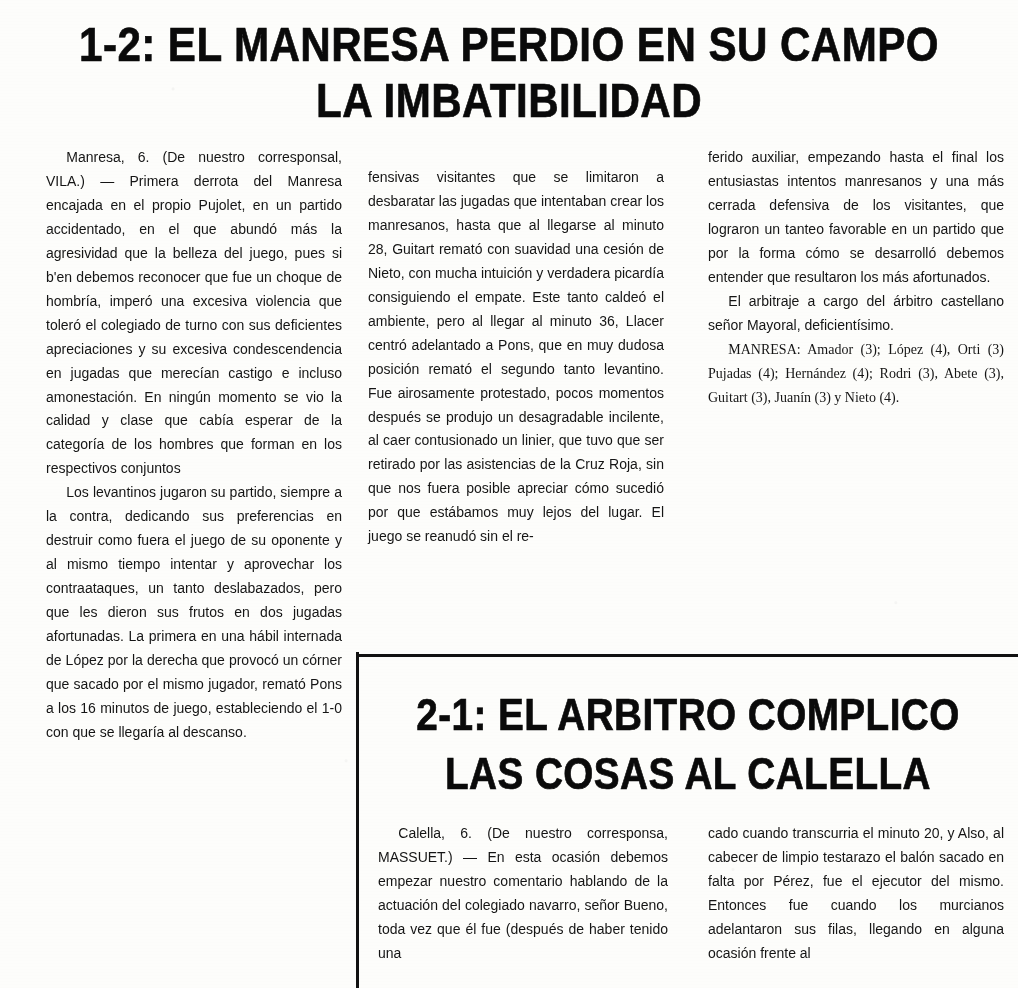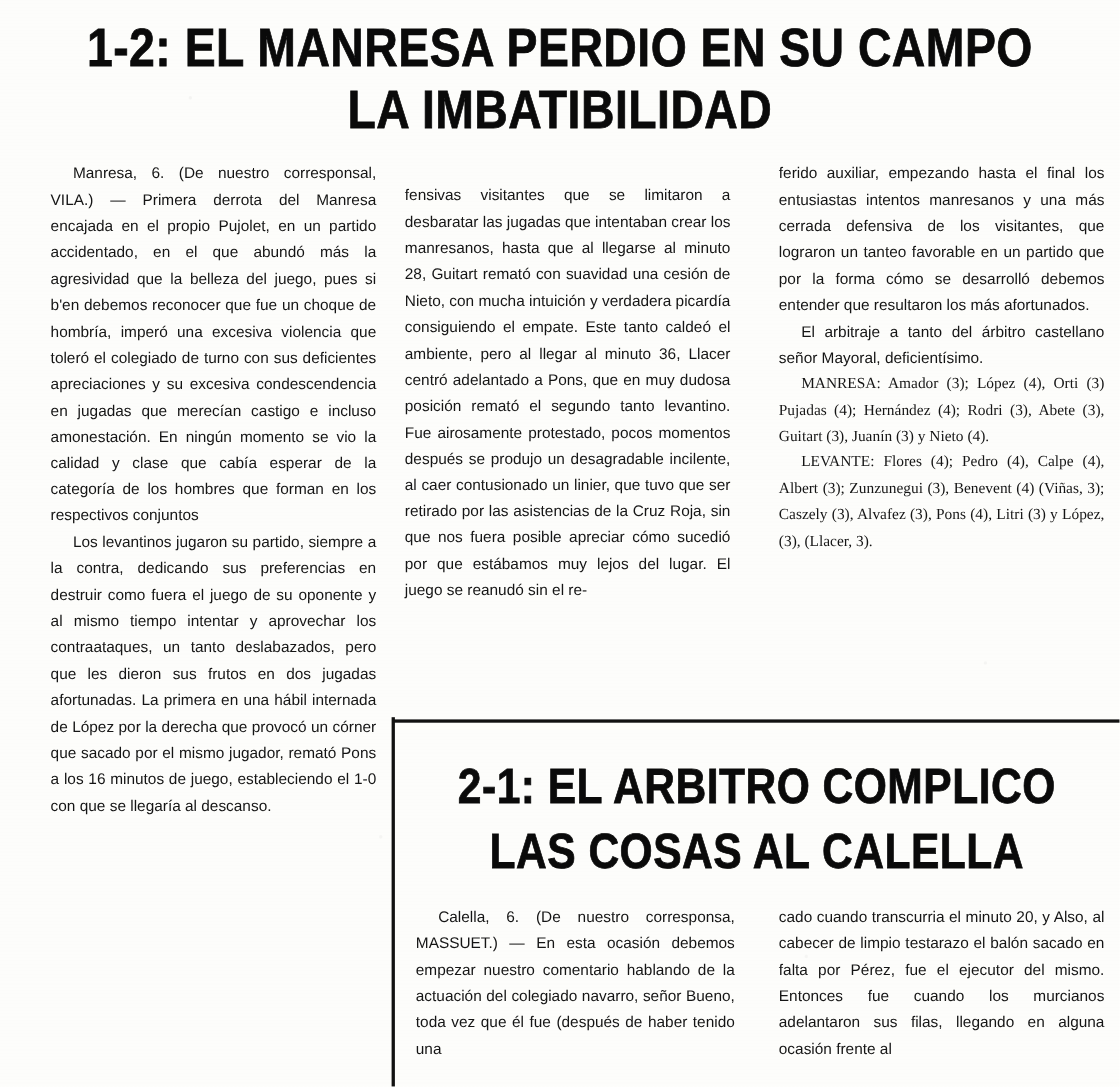--- a/index.html
+++ b/index.html
@@ -126,23 +126,22 @@
     <p>Manresa, 6. (De nuestro corresponsal, VILA.) — Primera derrota del Manresa encajada en el propio Pujolet, en un partido accidentado, en el que abundó más la agresividad que la belleza del juego, pues si b'en debemos reconocer que fue un choque de hombría, imperó una excesiva violencia que toleró el colegiado de turno con sus deficientes apreciaciones y su excesiva condescendencia en jugadas que merecían castigo e incluso amonestación. En ningún momento se vio la calidad y clase que cabía esperar de la categoría de los hombres que forman en los respectivos conjuntos</p>
     <p>Los levantinos jugaron su partido, siempre a la contra, dedicando sus preferencias en destruir como fuera el juego de su oponente y al mismo tiempo intentar y aprovechar los contraataques, un tanto deslabazados, pero que les dieron sus frutos en dos jugadas afortunadas. La primera en una hábil internada de López por la derecha que provocó un córner que sacado por el mismo jugador, remató Pons a los 16 minutos de juego, estableciendo el 1-0 con que se llegaría al descanso.</p>
   </div>
 
   <div class="col" id="a1-col2">
     <p class="no-indent">fensivas visitantes que se limitaron a desbaratar las jugadas que intentaban crear los manresanos, hasta que al llegarse al minuto 28, Guitart remató con suavidad una cesión de Nieto, con mucha intuición y verdadera picardía consiguiendo el empate. Este tanto caldeó el ambiente, pero al llegar al minuto 36, Llacer centró adelantado a Pons, que en muy dudosa posición remató el segundo tanto levantino. Fue airosamente protestado, pocos momentos después se produjo un desagradable incilente, al caer contusionado un linier, que tuvo que ser retirado por las asistencias de la Cruz Roja, sin que nos fuera posible apreciar cómo sucedió por que estábamos muy lejos del lugar. El juego se reanudó sin el re-</p>
   </div>
 
   <div class="col" id="a1-col3">
     <p class="no-indent">ferido auxiliar, empezando hasta el final los entusiastas intentos manresanos y una más cerrada defensiva de los visitantes, que lograron un tanteo favorable en un partido que por la forma cómo se desarrolló debemos entender que resultaron los más afortunados.</p>
-    <p>El arbitraje a tanto del árbitro castellano señor Mayoral, deficientísimo.</p>
+    <p>El arbitraje a cargo del árbitro castellano señor Mayoral, deficientísimo.</p>
     <p class="lineup">MANRESA: Amador (3); López (4), Orti (3) Pujadas (4); Hernández (4); Rodri (3), Abete (3), Guitart (3), Juanín (3) y Nieto (4).</p>
-    <p class="lineup">LEVANTE: Flores (4); Pedro (4), Calpe (4), Albert (3); Zunzunegui (3), Benevent (4) (Viñas, 3); Caszely (3), Alvafez (3), Pons (4), Litri (3) y López, (3), (Llacer, 3).</p>
   </div>
 
   <div class="rule-h"></div>
   <div class="rule-v"></div>
 
   <div class="headline" id="headline-2-line-1">2-1: EL ARBITRO COMPLICO</div>
   <div class="headline" id="headline-2-line-2">LAS COSAS AL CALELLA</div>
 
   <div class="col" id="a2-col1">
     <p>Calella, 6. (De nuestro corresponsa, MASSUET.) — En esta ocasión debemos empezar nuestro comentario hablando de la actuación del colegiado navarro, señor Bueno, toda vez que él fue (después de haber tenido una</p>

